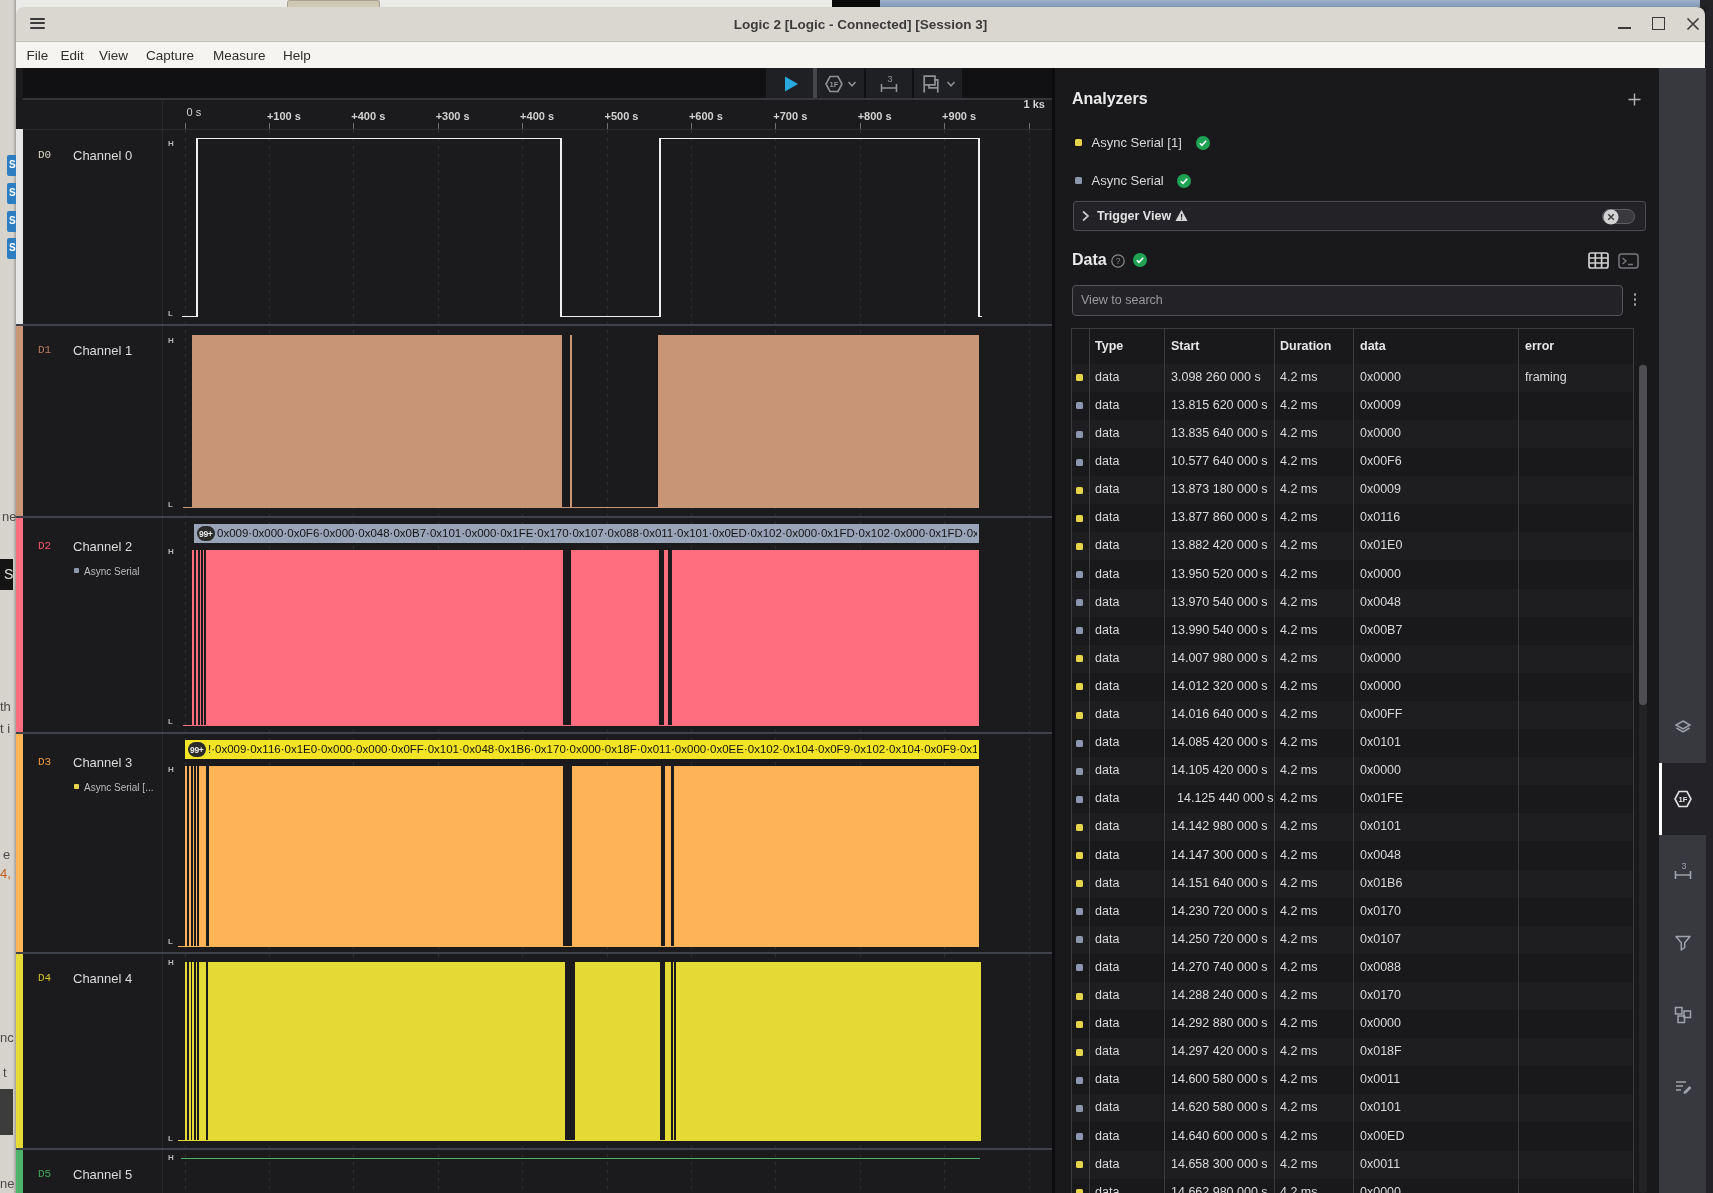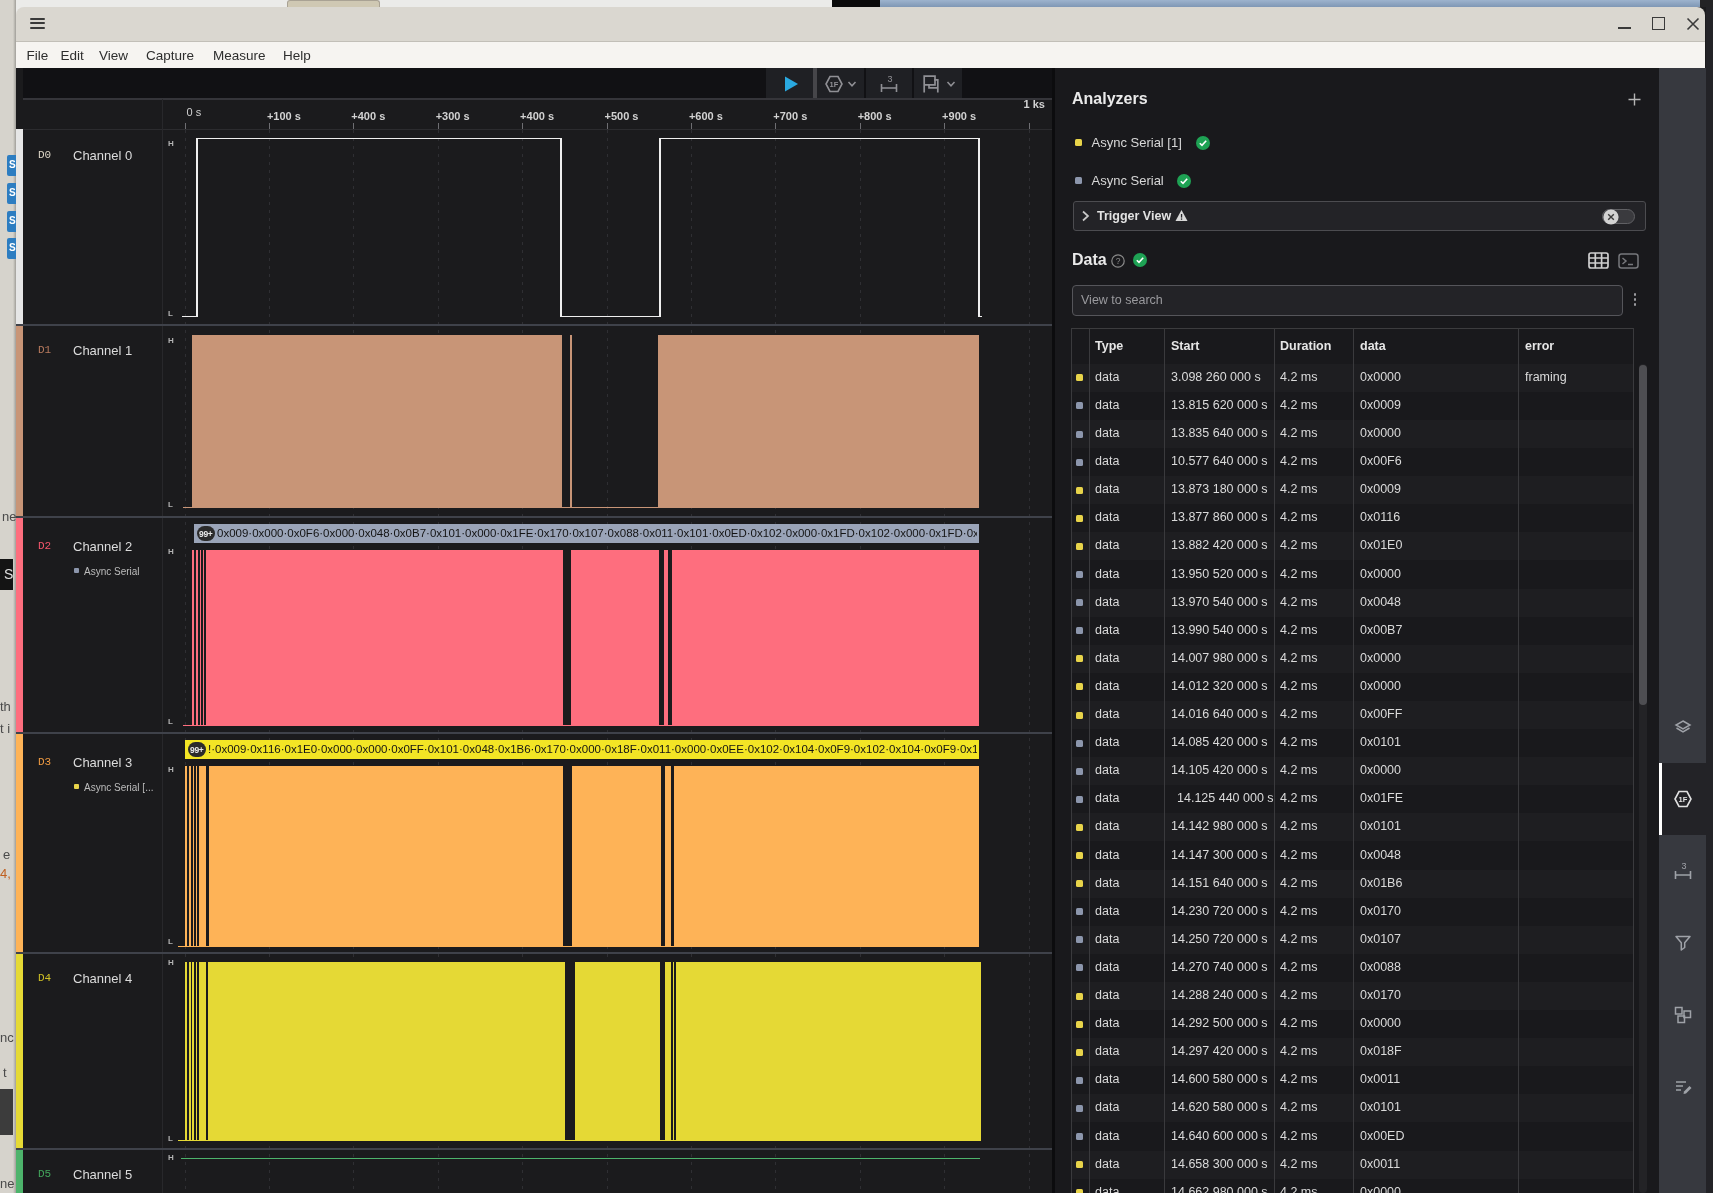--- a/index.html
+++ b/index.html
@@ -32,20 +32,21 @@
 <div style="position:absolute;left:16px;top:0px;width:816px;height:7px;background:#ebebe9;"></div>
 <div style="position:absolute;left:287px;top:0px;width:93px;height:7px;background:#cfc8b3;border:1px solid #a9a294;border-bottom:none;border-radius:3px 3px 0 0;"></div>
 <div style="position:absolute;left:832px;top:0px;width:48px;height:7px;background:#0a0a0a;"></div>
 <div style="position:absolute;left:880px;top:0px;width:820px;height:7px;background:linear-gradient(to bottom,#9db3cd,#7f97b5);"></div>
 <div style="position:absolute;left:1700px;top:0px;width:13px;height:7px;background:#232325;"></div>
 <div style="position:absolute;left:16px;top:7px;width:20px;height:14px;background:#ebebe9;"></div>
 <div style="position:absolute;left:16px;top:7px;width:1689px;height:35px;background:#dad7d0;border-radius:8px 8px 0 0;border-bottom:1px solid #c2bfb8;"></div>
 <div style="position:absolute;left:29.5px;top:17.5px;width:15px;height:2px;background:#3a3a3a;border-radius:1px;"></div>
 <div style="position:absolute;left:29.5px;top:22.3px;width:15px;height:2px;background:#3a3a3a;border-radius:1px;"></div>
 <div style="position:absolute;left:29.5px;top:27.1px;width:15px;height:2px;background:#3a3a3a;border-radius:1px;"></div>
+<div style="position:absolute;left:0px;top:17px;left:16px;width:1689px;text-align:center;font-weight:bold;font-size:13.5px;color:#3c3c3c;">Logic 2 [Logic - Connected] [Session 3]</div>
 <div style="position:absolute;left:1618px;top:27px;width:13px;height:2px;background:#3a3a3a;"></div>
 <div style="position:absolute;left:1652px;top:17px;width:13px;height:13px;border:1.5px solid #3a3a3a;"></div>
 <svg style="position:absolute;left:1686px;top:17px" width="14" height="14" viewBox="0 0 14 14">
       <path d="M1.5 1.5 L12.5 12.5 M12.5 1.5 L1.5 12.5" stroke="#3a3a3a" stroke-width="1.6"></path>
     </svg>
 <div style="position:absolute;left:16px;top:42px;width:1689px;height:26px;background:#f6f4f1;"></div>
 <div style="position:absolute;left:26.5px;top:48px;font-size:13.5px;color:#2e2e2e;">File</div>
 <div style="position:absolute;left:60.5px;top:48px;font-size:13.5px;color:#2e2e2e;">Edit</div>
 <div style="position:absolute;left:99px;top:48px;font-size:13.5px;color:#2e2e2e;">View</div>
 <div style="position:absolute;left:146px;top:48px;font-size:13.5px;color:#2e2e2e;">Capture</div>
@@ -408,21 +409,21 @@
 <div style="position:absolute;left:1360px;top:959.9px;font-size:12.5px;color:#dadada;">0x0088</div>
 <div style="position:absolute;left:1071px;top:981.9px;width:562px;height:28.1px;background:#1e1e21;"></div>
 <div style="position:absolute;left:1076px;top:992.5px;width:7px;height:7px;background:#e8d44a;border-radius:1.5px;"></div>
 <div style="position:absolute;left:1095px;top:988.0px;font-size:12.5px;color:#dadada;">data</div>
 <div style="position:absolute;left:1171px;top:988.0px;font-size:12.5px;color:#dadada;">14.288 240 000 s</div>
 <div style="position:absolute;left:1280px;top:988.0px;font-size:12.5px;color:#dadada;">4.2 ms</div>
 <div style="position:absolute;left:1360px;top:988.0px;font-size:12.5px;color:#dadada;">0x0170</div>
 <div style="position:absolute;left:1071px;top:1010.0px;width:562px;height:28.1px;background:#19191c;"></div>
 <div style="position:absolute;left:1076px;top:1020.6px;width:7px;height:7px;background:#e8d44a;border-radius:1.5px;"></div>
 <div style="position:absolute;left:1095px;top:1016.1px;font-size:12.5px;color:#dadada;">data</div>
-<div style="position:absolute;left:1171px;top:1016.1px;font-size:12.5px;color:#dadada;">14.292 500 000 s</div>
+<div style="position:absolute;left:1171px;top:1016.1px;font-size:12.5px;color:#dadada;">14.292 880 000 s</div>
 <div style="position:absolute;left:1280px;top:1016.1px;font-size:12.5px;color:#dadada;">4.2 ms</div>
 <div style="position:absolute;left:1360px;top:1016.1px;font-size:12.5px;color:#dadada;">0x0000</div>
 <div style="position:absolute;left:1071px;top:1038.1px;width:562px;height:28.1px;background:#1e1e21;"></div>
 <div style="position:absolute;left:1076px;top:1048.7px;width:7px;height:7px;background:#e8d44a;border-radius:1.5px;"></div>
 <div style="position:absolute;left:1095px;top:1044.2px;font-size:12.5px;color:#dadada;">data</div>
 <div style="position:absolute;left:1171px;top:1044.2px;font-size:12.5px;color:#dadada;">14.297 420 000 s</div>
 <div style="position:absolute;left:1280px;top:1044.2px;font-size:12.5px;color:#dadada;">4.2 ms</div>
 <div style="position:absolute;left:1360px;top:1044.2px;font-size:12.5px;color:#dadada;">0x018F</div>
 <div style="position:absolute;left:1071px;top:1066.2px;width:562px;height:28.1px;background:#19191c;"></div>
 <div style="position:absolute;left:1076px;top:1076.8px;width:7px;height:7px;background:#8c96ac;border-radius:1.5px;"></div>

